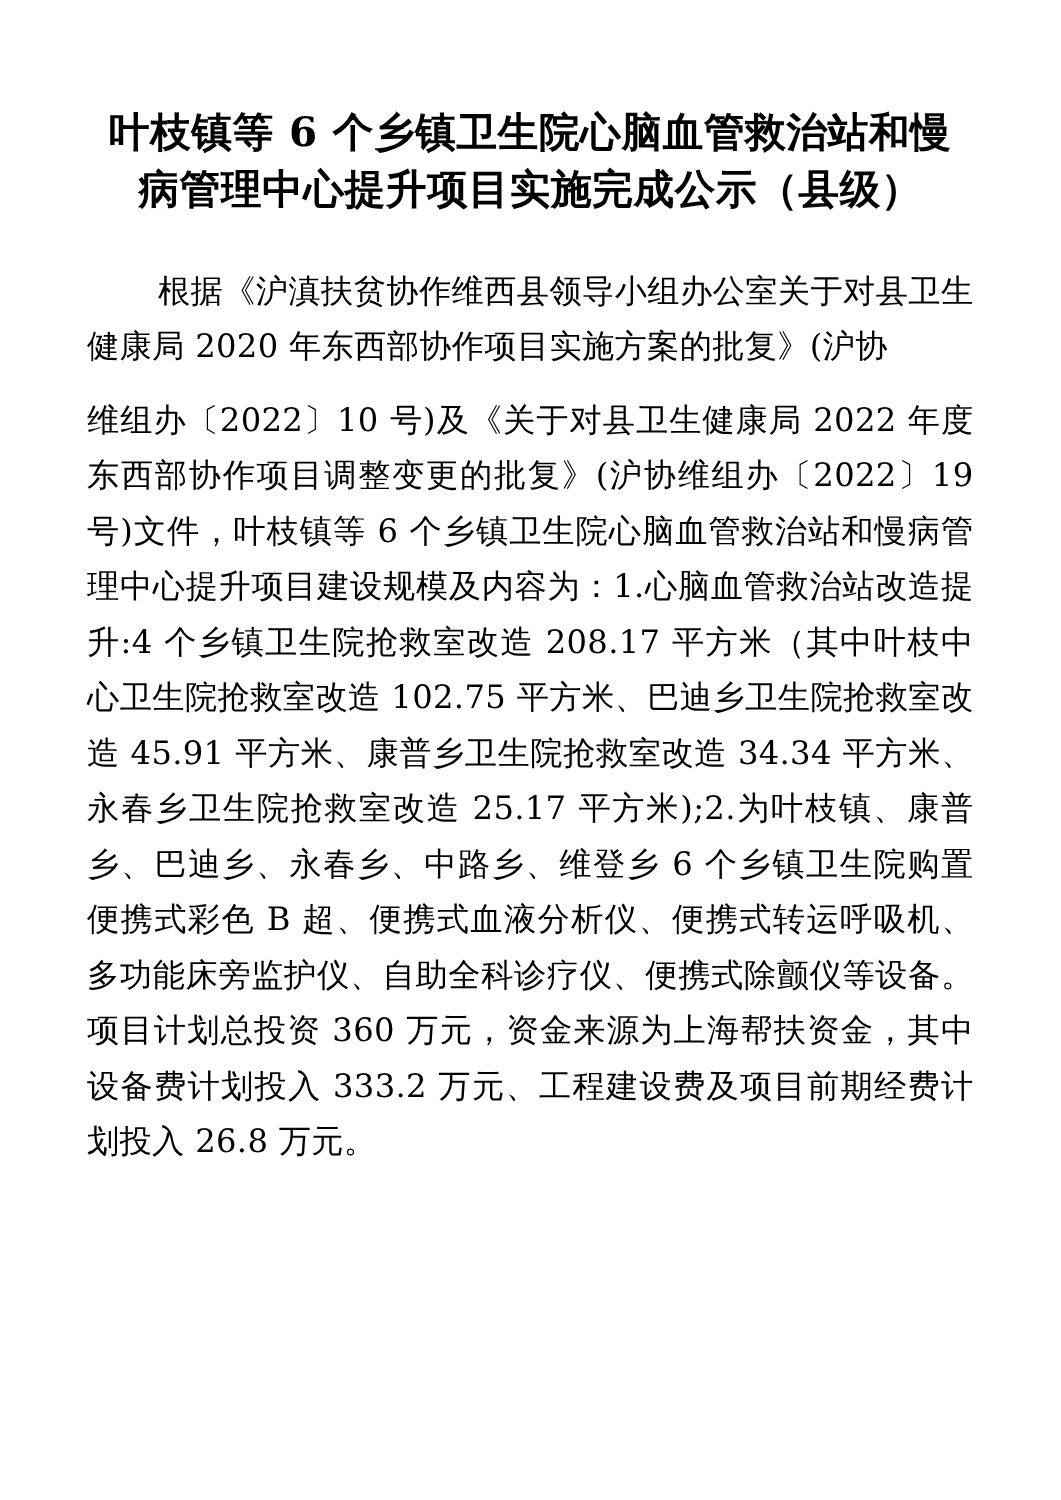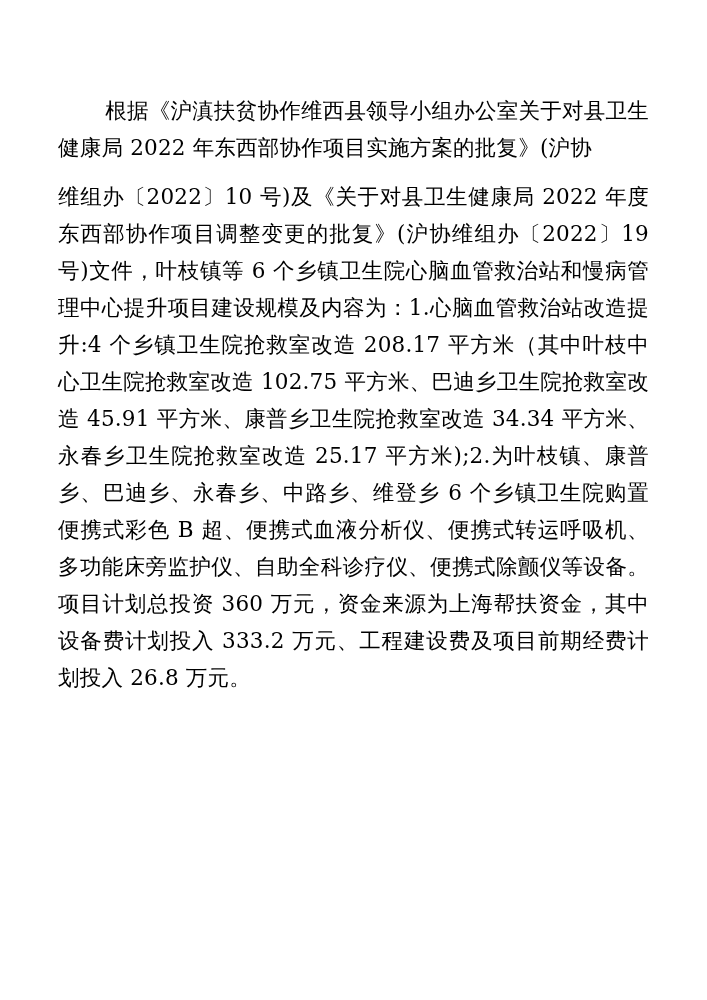--- a/index.html
+++ b/index.html
@@ -49,19 +49,20 @@
   }
   .para + .para {
     margin-top: 12px;
   }
 </style>
 </head>
 <body>
 
 <div class="page">
 
+  <h1 class="doc-title">叶枝镇等 6 个乡镇卫生院心脑血管救治站和慢病管理中心提升项目实施完成公示（县级）</h1>
 
   <div class="body-block">
-    <p class="para indent">根据《沪滇扶贫协作维西县领导小组办公室关于对县卫生健康局 2022 年东西部协作项目实施方案的批复》(沪协</p>
+    <p class="para indent">根据《沪滇扶贫协作维西县领导小组办公室关于对县卫生健康局 2020 年东西部协作项目实施方案的批复》(沪协</p>
     <p class="para">维组办〔2022〕10 号)及《关于对县卫生健康局 2022 年度东西部协作项目调整变更的批复》(沪协维组办〔2022〕19 号)文件，叶枝镇等 6 个乡镇卫生院心脑血管救治站和慢病管理中心提升项目建设规模及内容为：1.心脑血管救治站改造提升:4 个乡镇卫生院抢救室改造 208.17 平方米（其中叶枝中心卫生院抢救室改造 102.75 平方米、巴迪乡卫生院抢救室改造 45.91 平方米、康普乡卫生院抢救室改造 34.34 平方米、永春乡卫生院抢救室改造 25.17 平方米);2.为叶枝镇、康普乡、巴迪乡、永春乡、中路乡、维登乡 6 个乡镇卫生院购置便携式彩色 B 超、便携式血液分析仪、便携式转运呼吸机、多功能床旁监护仪、自助全科诊疗仪、便携式除颤仪等设备。项目计划总投资 360 万元，资金来源为上海帮扶资金，其中设备费计划投入 333.2 万元、工程建设费及项目前期经费计划投入 26.8 万元。</p>
   </div>
 
 </div>
 
 </body></html>

